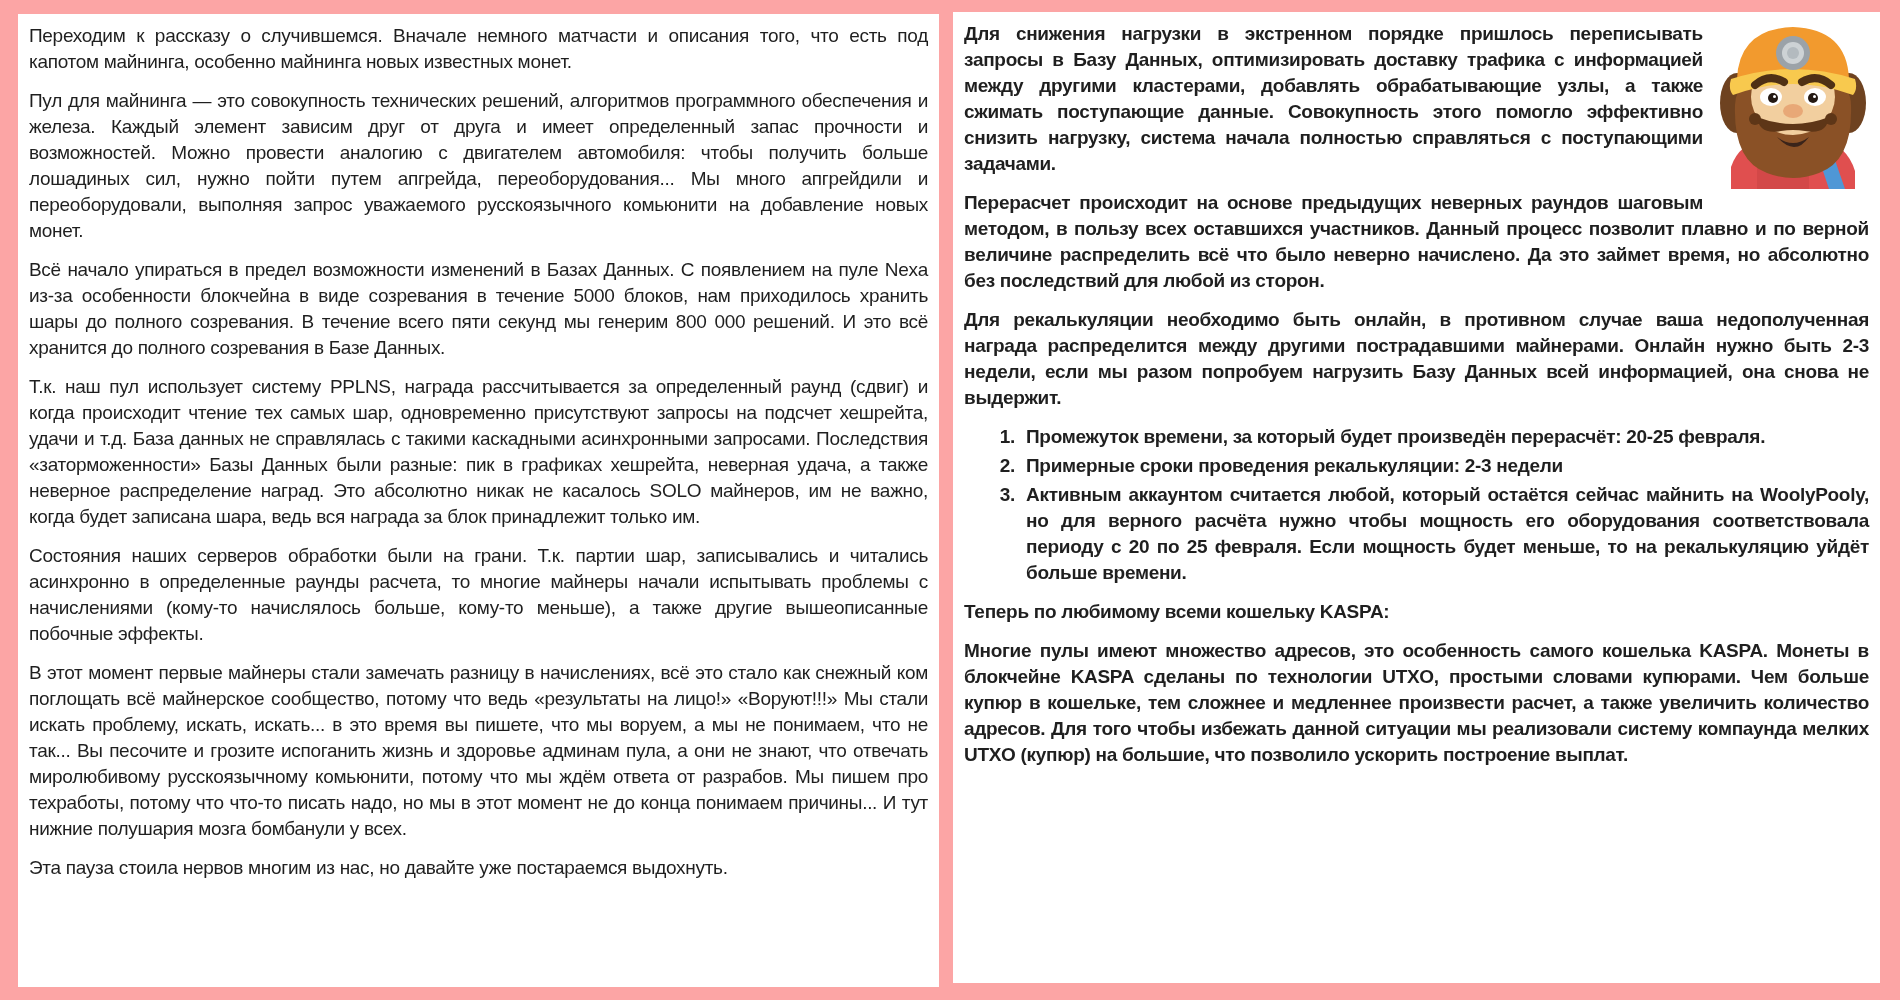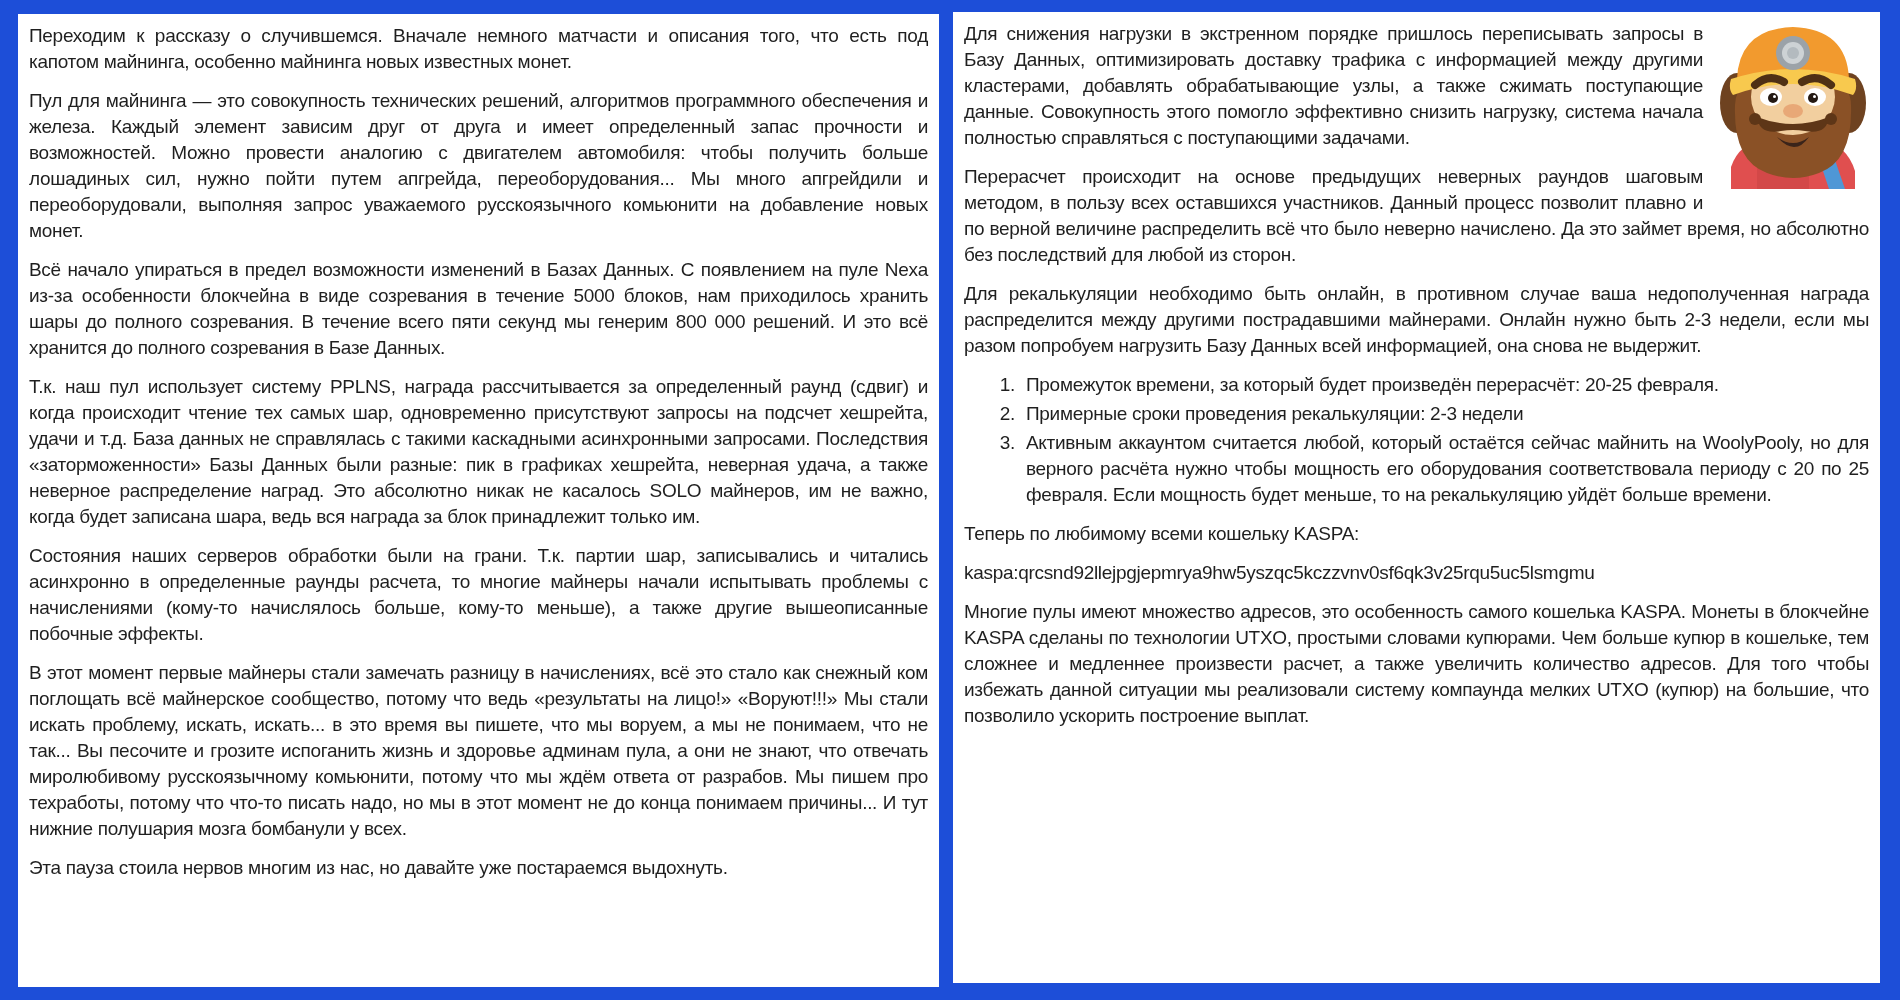--- a/index.html
+++ b/index.html
@@ -8,21 +8,21 @@
     background: #000000;
     width: 1900px;
     height: 1000px;
     overflow: hidden;
     font-family: "Liberation Sans", sans-serif;
   }
   .stage {
     position: relative;
     width: 1900px;
     height: 1000px;
-    background: #1d4ed8;
+    background: #fca5a5;
   }
   .panel {
     position: absolute;
     background: #ffffff;
     color: #1f1f1f;
     font-size: 19px;
     line-height: 26px;
     letter-spacing: -0.3px;
     box-sizing: border-box;
     padding: 9px 11px 8px 11px;
@@ -32,20 +32,21 @@
     left: 18px;
     top: 14px;
     width: 921px;
     height: 973px;
   }
   #right-panel {
     left: 953px;
     top: 12px;
     width: 927px;
     height: 971px;
+    font-weight: bold;
   }
   .panel p {
     margin: 0 0 13px 0;
     text-align: justify;
   }
   .panel p:last-child {
     margin-bottom: 0;
   }
   ol.criteria {
     margin: 0 0 13px 0;
@@ -129,17 +130,16 @@
     <p>Перерасчет происходит на основе предыдущих неверных раундов шаговым методом, в пользу всех оставшихся участников. Данный процесс позволит плавно и по верной величине распределить всё что было неверно начислено. Да это займет время, но абсолютно без последствий для любой из сторон.</p>
     <p>Для рекалькуляции необходимо быть онлайн, в противном случае ваша недополученная награда распределится между другими пострадавшими майнерами. Онлайн нужно быть 2-3 недели, если мы разом попробуем нагрузить Базу Данных всей информацией, она снова не выдержит.</p>
 
     <ol class="criteria">
       <li>Промежуток времени, за который будет произведён перерасчёт: 20-25 февраля.</li>
       <li>Примерные сроки проведения рекалькуляции: 2-3 недели</li>
       <li>Активным аккаунтом считается любой, который остаётся сейчас майнить на WoolyPooly, но для верного расчёта нужно чтобы мощность его оборудования соответствовала периоду с 20 по 25 февраля. Если мощность будет меньше, то на рекалькуляцию уйдёт больше времени.</li>
     </ol>
 
     <p>Теперь по любимому всеми кошельку KASPA:</p>
-    <p class="wallet">kaspa:qrcsnd92llejpgjepmrya9hw5yszqc5kczzvnv0sf6qk3v25rqu5uc5lsmgmu</p>
     <p>Многие пулы имеют множество адресов, это особенность самого кошелька KASPA. Монеты в блокчейне KASPA сделаны по технологии UTXO, простыми словами купюрами. Чем больше купюр в кошельке, тем сложнее и медленнее произвести расчет, а также увеличить количество адресов. Для того чтобы избежать данной ситуации мы реализовали систему компаунда мелких UTXO (купюр) на большие, что позволило ускорить построение выплат.</p>
   </div>
 
 </div>
 
 </body></html>

